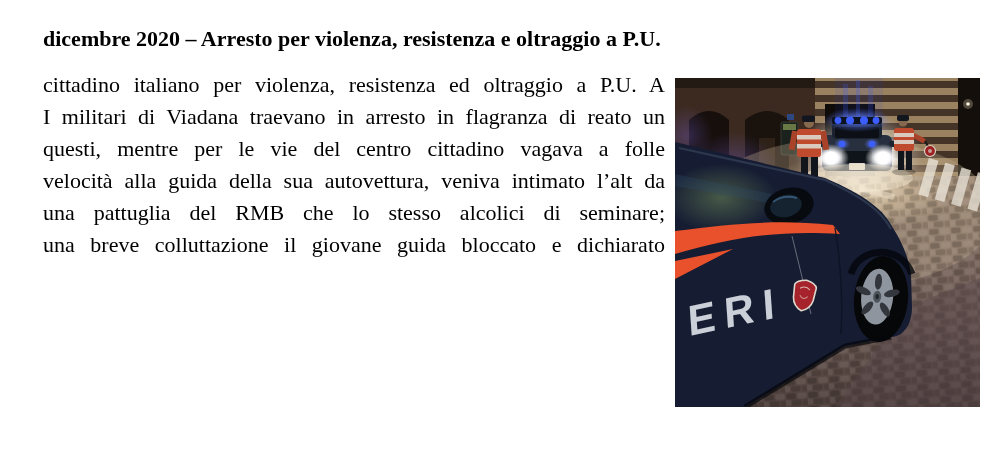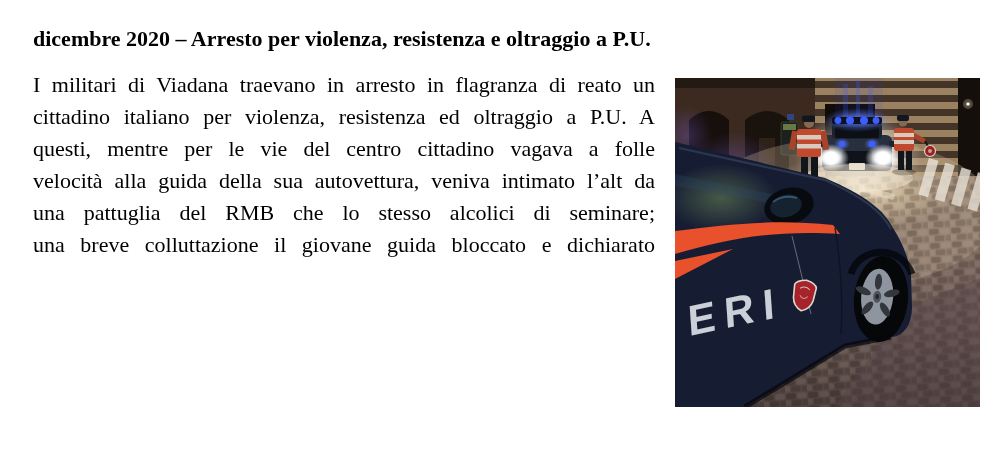--- a/index.html
+++ b/index.html
@@ -2,21 +2,21 @@
 <html><head>
 <meta charset="utf-8">
 <style>
   html,body{margin:0;padding:0;}
   body{
     width:1002px;height:471px;position:relative;overflow:hidden;
     background:#ffffff;
     font-family:"Liberation Serif","DejaVu Serif",serif;
     color:#000;
   }
-  .content{position:absolute;left:33px;top:27px;width:622px;}
+  .content{position:absolute;left:43px;top:27px;width:622px;}
   h1.heading{
     font-size:22px;font-weight:bold;line-height:24px;margin:0 0 18px 0;
     white-space:nowrap;letter-spacing:0;
   }
   .para .line{
     font-size:22px;line-height:32px;
     text-align:justify;text-align-last:justify;
     white-space:normal;
   }
   .para .line.last{text-align-last:left;}
@@ -25,22 +25,22 @@
     overflow:hidden;
   }
   figure.photo svg{display:block;width:305px;height:329px;}
 </style>
 </head>
 <body>
 
 <main class="content">
   <h1 class="heading">dicembre 2020 – Arresto per violenza, resistenza e oltraggio a P.U.</h1>
   <div class="para">
+      <div class="line">cittadino italiano per violenza, resistenza ed oltraggio a P.U. A</div>
       <div class="line">I militari di Viadana traevano in arresto in flagranza di reato un</div>
-      <div class="line">cittadino italiano per violenza, resistenza ed oltraggio a P.U. A</div>
       <div class="line">questi, mentre per le vie del centro cittadino vagava a folle</div>
       <div class="line">velocità alla guida della sua autovettura, veniva intimato l’alt da</div>
       <div class="line">una pattuglia del RMB che lo stesso alcolici di seminare;</div>
       <div class="line">una breve colluttazione il giovane guida bloccato e dichiarato</div>
     </div>
 </main>
 
 <figure class="photo" aria-label="Night-time Carabinieri checkpoint: a patrol car with headlights and blue beacons and two officers in high-visibility vests, seen past the bonnet of a dark blue Carabinieri car with a red stripe, ERI lettering, shield emblem and alloy wheel, on a cobblestone square">
 <svg viewBox="0 0 305 329" xmlns="http://www.w3.org/2000/svg">
   <defs>

